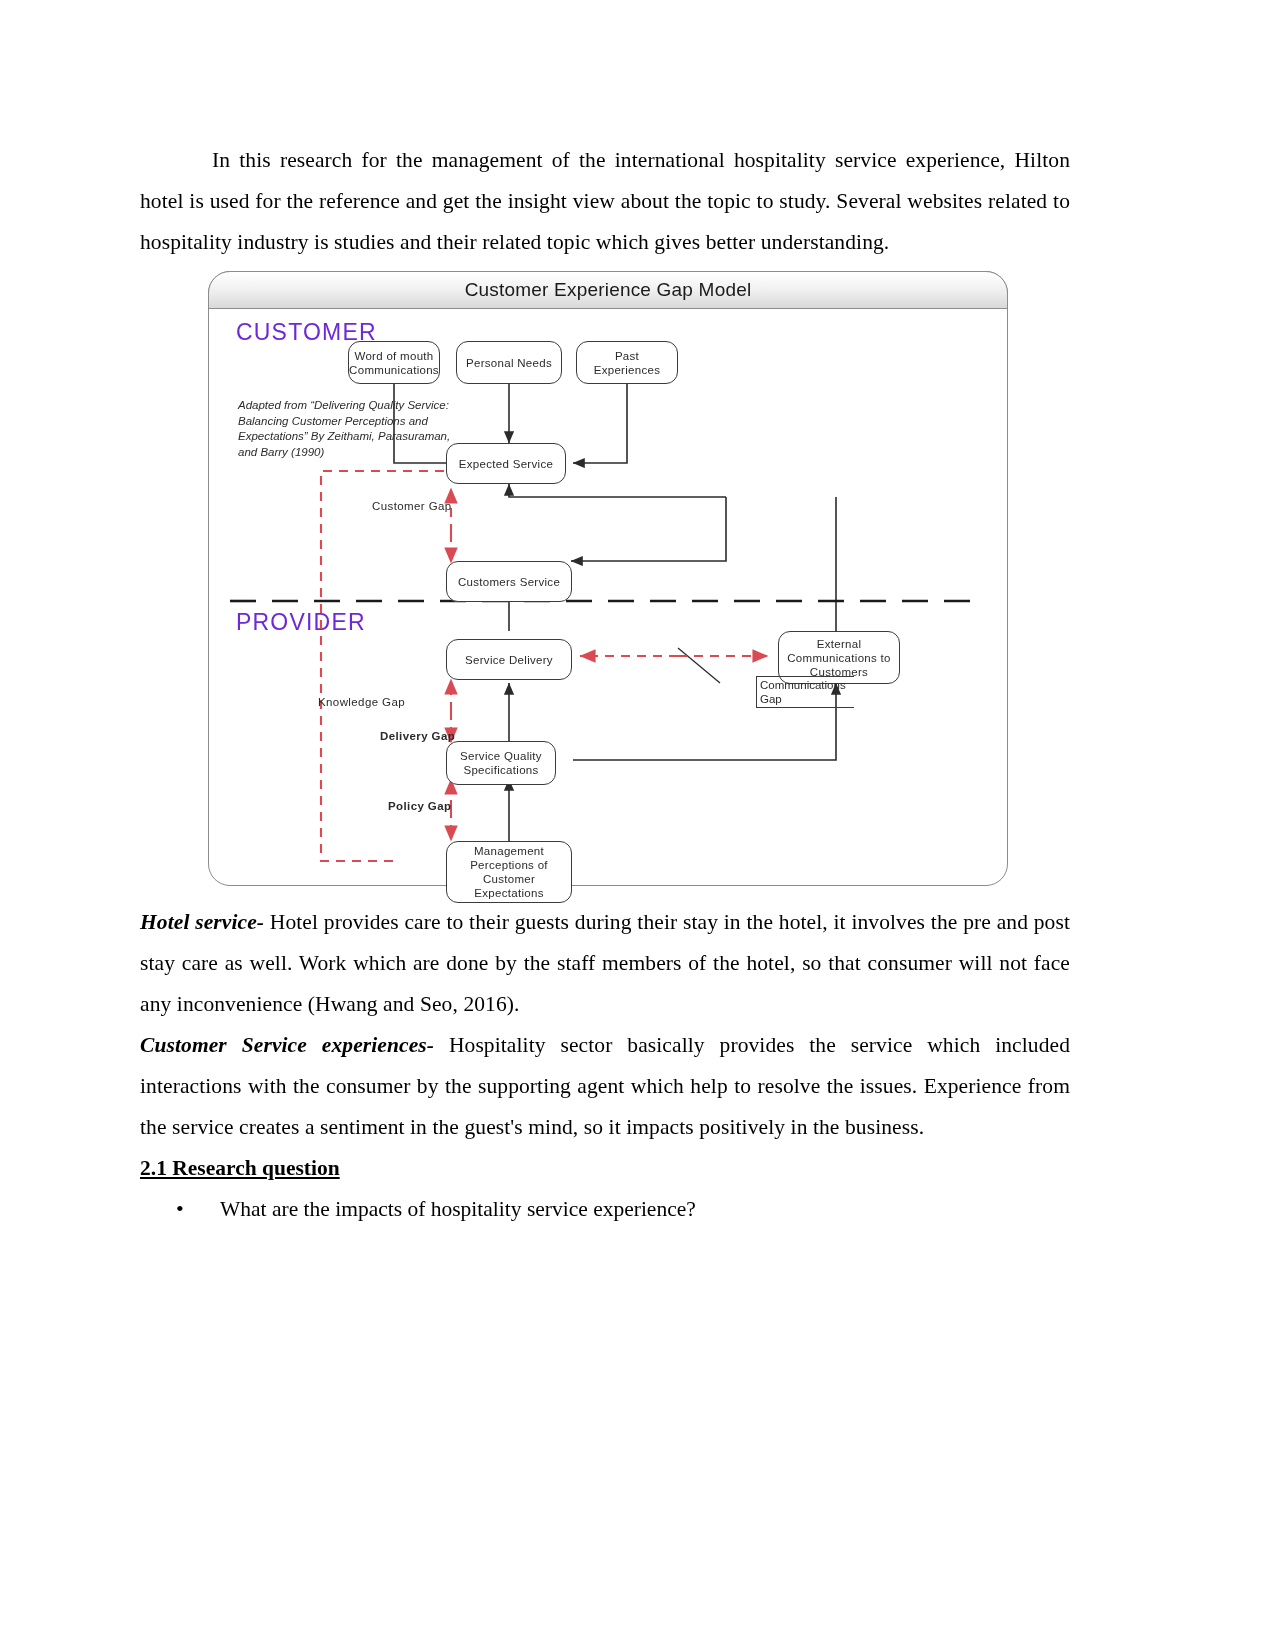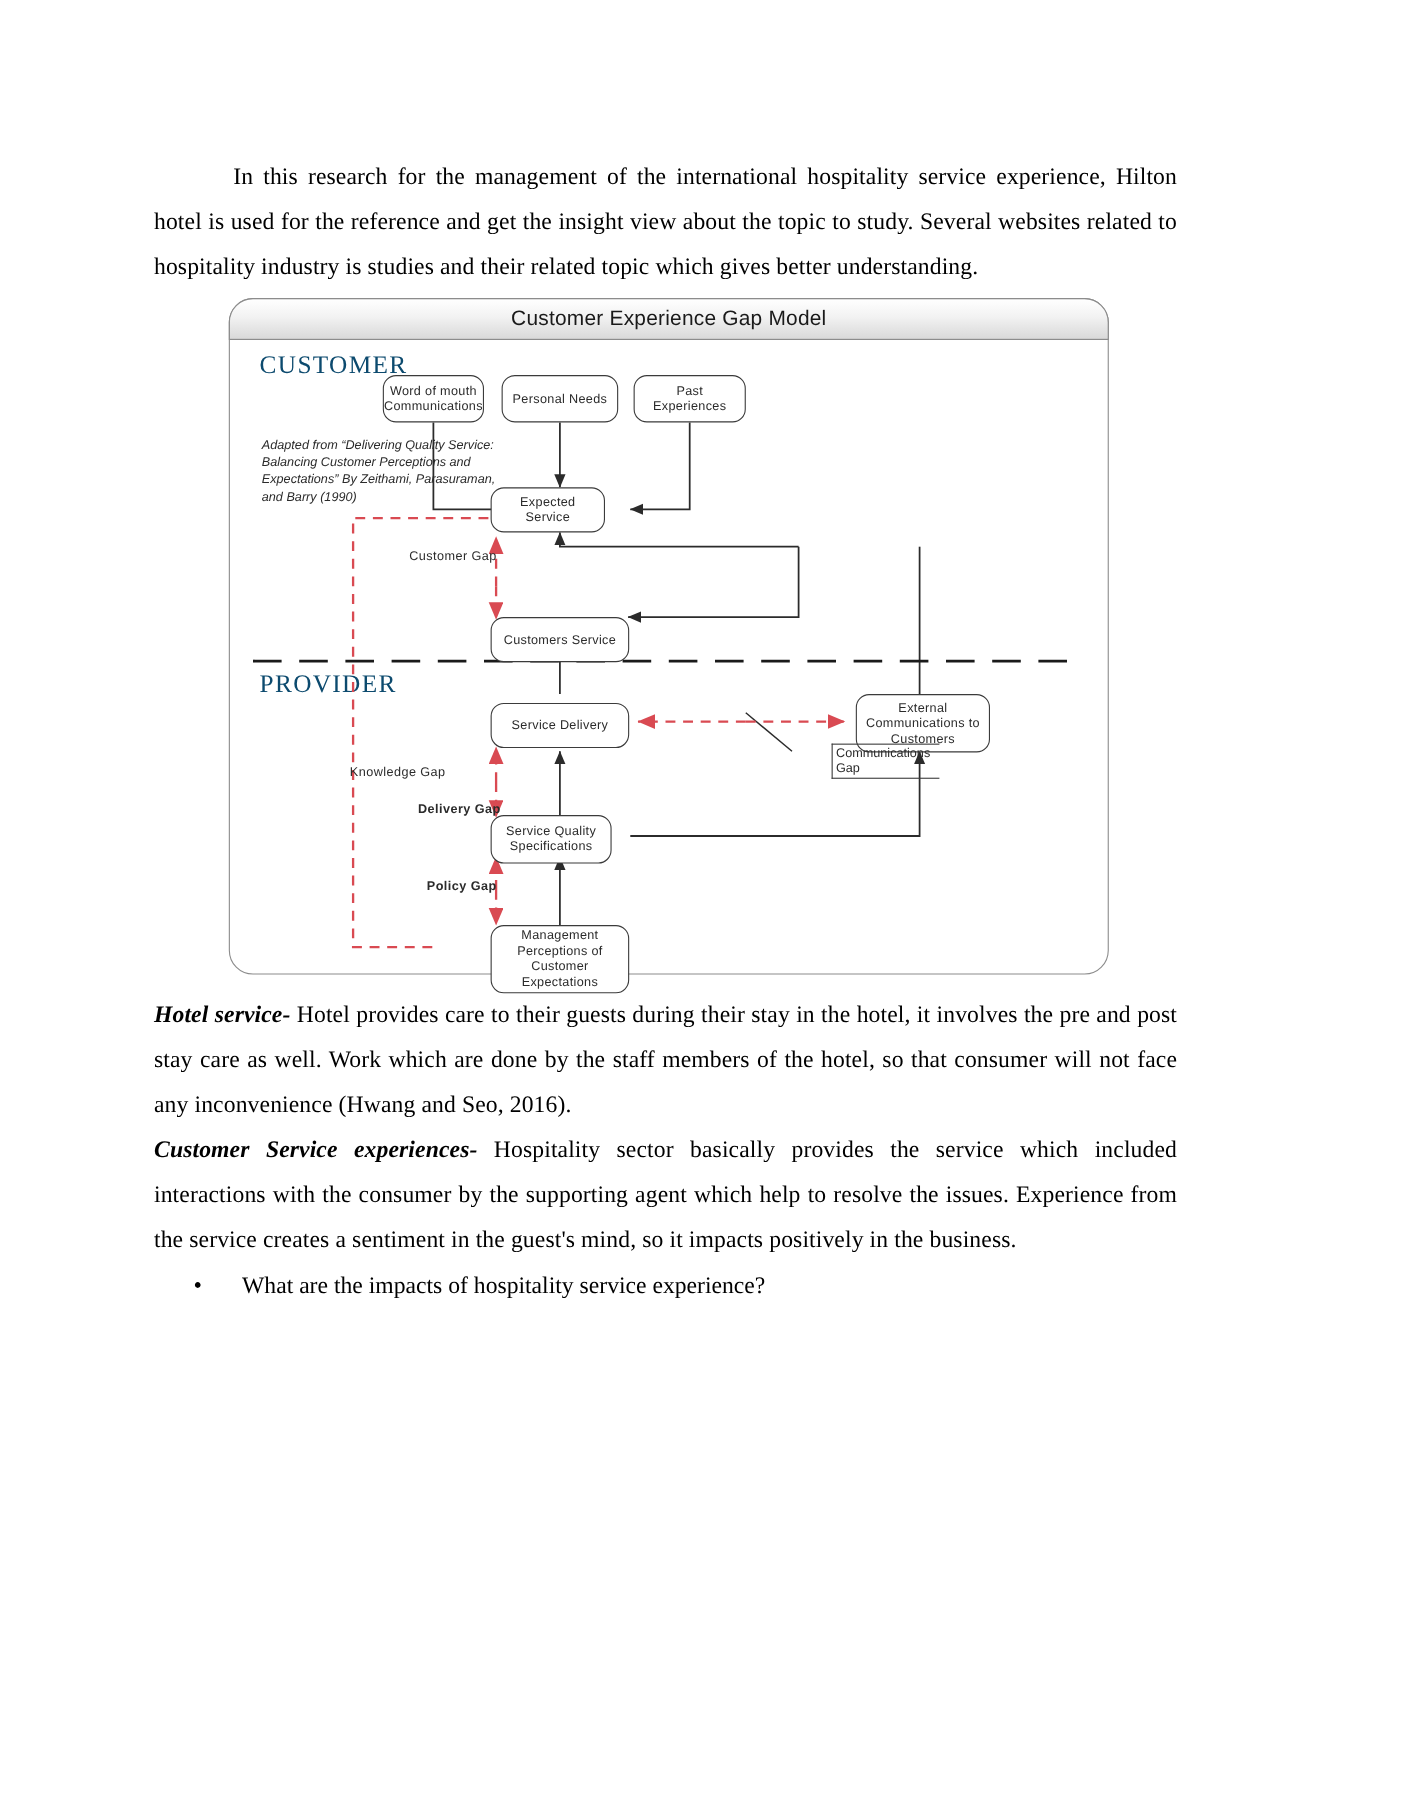--- a/index.html
+++ b/index.html
@@ -102,24 +102,24 @@
     justify-content: center;
   }
   .diagram-title-bar span {
     font-family: Liberation Sans, sans-serif;
     font-size: 19px;
     color: #1a1a1a;
     letter-spacing: 0.2px;
   }
   .zone-label {
     position: absolute;
-    font-family: Liberation Serif, serif;
+    font-family: Liberation Sans, sans-serif;
     font-size: 23px;
     letter-spacing: 1.2px;
-    color: #0c4a6e;
+    color: #6d28d9;
   }
   .attribution {
     position: absolute;
     font-family: "Liberation Sans", "DejaVu Sans", sans-serif;
     font-style: italic;
     font-size: 11.5px;
     line-height: 15.5px;
     color: #2b2b2b;
     width: 215px;
   }
@@ -243,21 +243,21 @@
 
           <path d="M470,385 L372,385" marker-end="url(#ah-red)"></path>
           <path d="M470,385 L560,385" marker-end="url(#ah-red)"></path>
         </g>
       </svg>
 
       <div class="node" style="left:140px; top:70px; width:92px; height:43px;">Word of mouth Communications</div>
       <div class="node" style="left:248px; top:70px; width:106px; height:43px;">Personal Needs</div>
       <div class="node" style="left:368px; top:70px; width:102px; height:43px;">Past Experiences</div>
 
-      <div class="node" style="left:238px; top:172px; width:104px; height:41px;">Expected Service</div>
+      <div class="node" style="left:238px; top:172px; width:120px; height:41px;">Expected Service</div>
       <div class="node" style="left:238px; top:290px; width:126px; height:41px;">Customers Service</div>
 
       <div class="node" style="left:238px; top:368px; width:126px; height:41px;">Service Delivery</div>
       <div class="node" style="left:570px; top:360px; width:122px; height:53px;">External Communications to Customers</div>
 
       <div class="node" style="left:238px; top:470px; width:110px; height:44px;">Service Quality Specifications</div>
       <div class="node" style="left:238px; top:570px; width:126px; height:62px;">Management Perceptions of Customer Expectations</div>
 
       <div class="gap-label" style="left:164px; top:228px;">Customer Gap</div>
       <div class="gap-label" style="left:110px; top:424px;">Knowledge Gap</div>
@@ -266,19 +266,20 @@
       <div class="comm-gap-box" style="left:510px; top:405px; width:92px;margin-left:38px;">Communications Gap</div>
 
     </div>
 
 
 
     <p class="body-par"><span class="term">Hotel service-</span><span> Hotel provides care to their guests during their stay in the hotel, it involves the pre and post stay care as well. Work which are done by the staff members of the hotel, so that consumer will not face any inconvenience (Hwang and Seo, 2016).</span></p>
 
     <p class="body-par"><span class="term">Customer Service experiences-</span><span> Hospitality sector basically provides the service which included interactions with the consumer by the supporting agent which help to resolve the issues. Experience from the service creates a sentiment in the guest's mind, so it impacts positively in the business.</span></p>
 
+    <div class="heading underline-head">2.1 Research question</div>
 
     <ul class="q-list">
       <li>What are the impacts of hospitality service experience?</li>
     </ul>
 
   </div>
 </div>
 
 </body></html>

